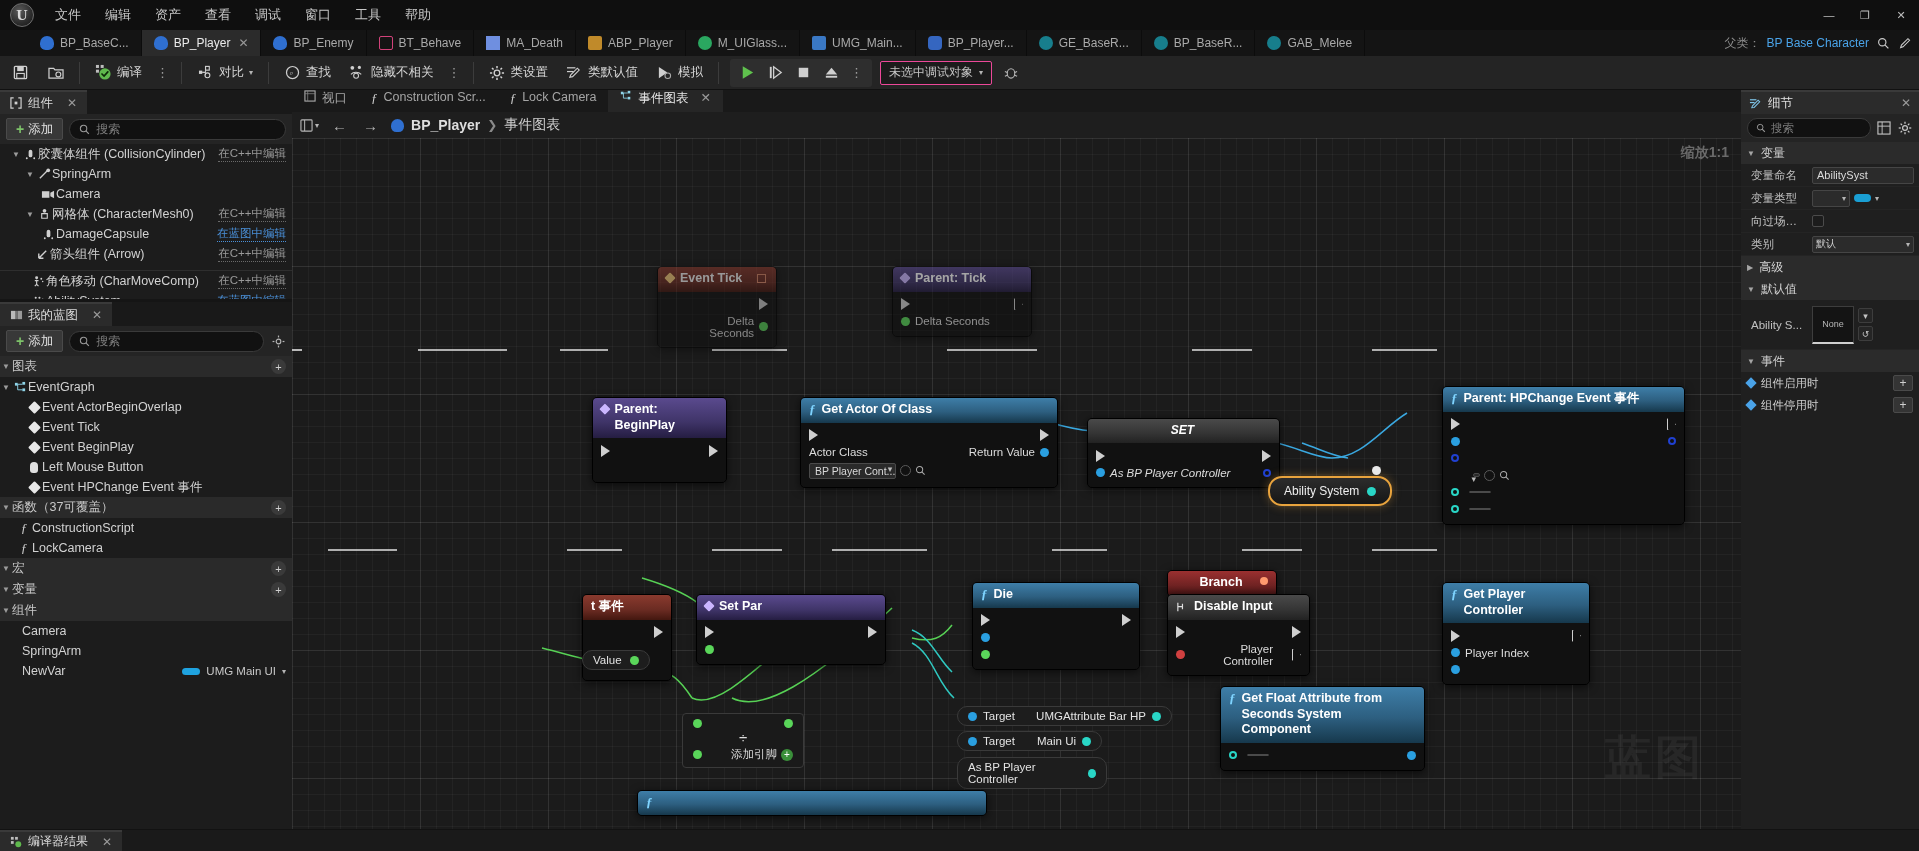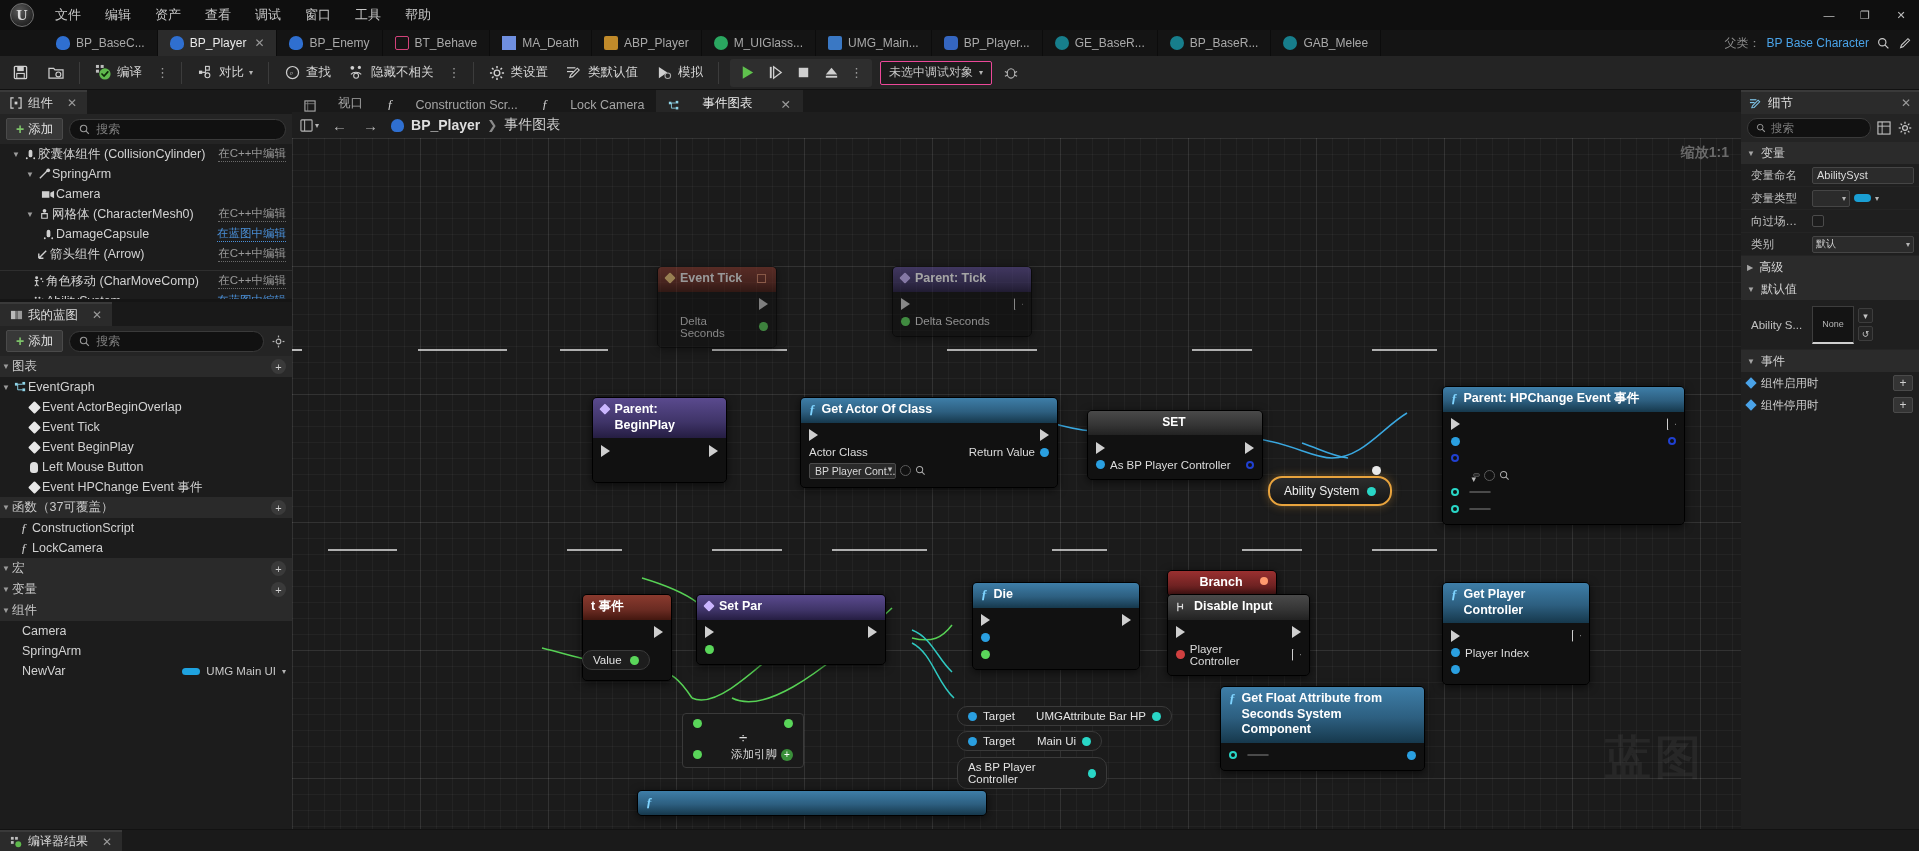--- a/index.html
+++ b/index.html
@@ -29,21 +29,21 @@
     color: #d9d9d9; font-size: 13px; font-weight: bold; font-family: "DejaVu Serif", serif;
   }
   .menu-items { display: flex; align-items: center; gap: 2px; }
   .menu-item { padding: 4px 11px; color: #c6c6c6; font-size: 13px; cursor: default; border-radius: 2px; }
   .win-ctrl { position: absolute; right: 0; top: 0; height: 30px; display: flex; }
   .win-btn { width: 36px; height: 30px; display: flex; align-items: center; justify-content: center; color: #bdbdbd; font-size: 11px; }
 
   
   .tabbar {
     height: 26px; background: #141414; display: flex; align-items: flex-end;
-    flex: 0 0 26px; position: relative; padding-left: 44px;
+    flex: 0 0 26px; position: relative; padding-left: 28px;
   }
   .atab {
     height: 26px; display: flex; align-items: center; gap: 6px;
     padding: 0 12px; color: #a9a9a9; font-size: 12px; white-space: nowrap;
     border-right: 1px solid #0c0c0c; background: #141414;
   }
   .atab.active { background: #2b2b2b; color: #eaeaea; }
   .atab .ticon { width: 14px; height: 14px; display: inline-block; flex: 0 0 14px; position: relative; }
   .atab .tclose { color: #9a9a9a; font-size: 12px; margin-left: 2px; }
   .tab-right {
@@ -135,21 +135,21 @@
   .dia { width: 9px; height: 9px; background: #e8e8e8; transform: rotate(45deg); border-radius: 1px; }
   .fx { color: #cfcfcf; font-style: italic; font-family: "Liberation Serif", serif; font-size: 13px; }
   .mouse-ic { width: 8px; height: 11px; border-radius: 4px 4px 3px 3px; background: #e0e0e0; }
   .pill { width: 18px; height: 7px; border-radius: 4px; background: #1fa3e0; }
   .comp-ico { width: 12px; height: 12px; }
 
   
   .center-col { flex: 1; display: flex; flex-direction: column; min-width: 0; background: #1a1a1a; }
   .graph-tabstrip { height: 22px; display: flex; align-items: stretch; background: #191919; }
   .gtab {
-    display: flex; align-items: flex-end; gap: 22px; padding: 0 12px;
+    display: flex; align-items: flex-start; gap: 6px; padding: 0 12px;
     color: #a5a5a5; font-size: 12.5px; background: #191919; white-space: nowrap;
   }
   .gtab.active { background: #262626; color: #e8e8e8; }
   .gtab .gclose { margin-left: 6px; color: #9a9a9a; }
   .graph-toolrow {
     height: 26px; display: flex; align-items: center; gap: 10px; padding: 0 8px;
     background: #1e1e1e; color: #c8c8c8; font-size: 13px;
   }
   .bc { display: flex; align-items: center; gap: 7px; font-size: 14px; }
   .bc .bc-main { color: #dedede; font-weight: 600; }
@@ -187,21 +187,21 @@
   }
   .node-head .nh-txt { display: flex; flex-direction: column; line-height: 1.25; }
   .node-sub { font-size: 11px; font-style: italic; font-weight: normal; color: #cfd7dd; }
   .head-func { background: linear-gradient(180deg, #3e7ea8 0%, #2d5f80 55%, #16384c 100%); }
   .head-event { background: linear-gradient(180deg, #8a3a2e 0%, #6a2b22 60%, #43170f 100%); }
   .head-purple { background: linear-gradient(180deg, #5a4a8e 0%, #3f3468 60%, #251d42 100%); }
   .head-grey { background: linear-gradient(180deg, #4a4a4a 0%, #343434 60%, #222 100%); }
   .head-red { background: linear-gradient(180deg, #9b3030 0%, #6e2222 60%, #3e1212 100%); }
   .node-body { padding: 4px 0 6px 0; background: #111; }
   .prow { display: flex; align-items: center; justify-content: space-between; gap: 14px; padding: 2px 8px; min-height: 17px; }
-  .pin-l, .pin-r { display: flex; align-items: center; gap: 5px; font-size: 11.5px; color: #dcdcdc; }
+  .pin-l, .pin-r { display: flex; align-items: center; gap: 5px; font-size: 11.5px; color: #dcdcdc; text-align: right; }
   .pin-r { justify-content: flex-end; }
   .exec {
     width: 0; height: 0; border-left: 9px solid #cfcfcf;
     border-top: 6px solid transparent; border-bottom: 6px solid transparent;
   }
   .exec.hollow { border-left-color: transparent; width: 9px; height: 12px; border: 1.5px solid #cfcfcf;
      clip-path: polygon(0 0, 100% 50%, 0 100%); background: transparent; }
   .dot { width: 9px; height: 9px; border-radius: 50%; }
   .dot.blue { background: #2a9fe0; }
   .dot.blue-o { border: 2px solid #2040d0; background: transparent; width: 8px; height: 8px; }
@@ -1006,21 +1006,21 @@
                 <svg width="11" height="11" viewBox="0 0 12 12">
                     <circle cx="5" cy="5" r="3.4" fill="none" stroke="#aaa" stroke-width="1.1"></circle>
                     <line x1="7.4" y1="7.4" x2="10.5" y2="10.5" stroke="#aaa" stroke-width="1.2"></line>
                   </svg>
               </span>
               <span class="pin-r"></span>
             </div>
           </div>
         </div>
 
-        <div class="node" style="left:795px; top:272px; width:176px;">
+        <div class="node" style="left:795px; top:280px; width:193px;font-style:italic;">
           <div class="node-head head-grey" style="justify-content:center;font-size:12px">
             <span class="nh-txt" style="align-items:center">
                 <span>SET</span>
               </span>
           </div>
           <div class="node-body">
             <div class="prow">
               <span class="pin-l">
                   <span class="exec"></span>
                 </span>

